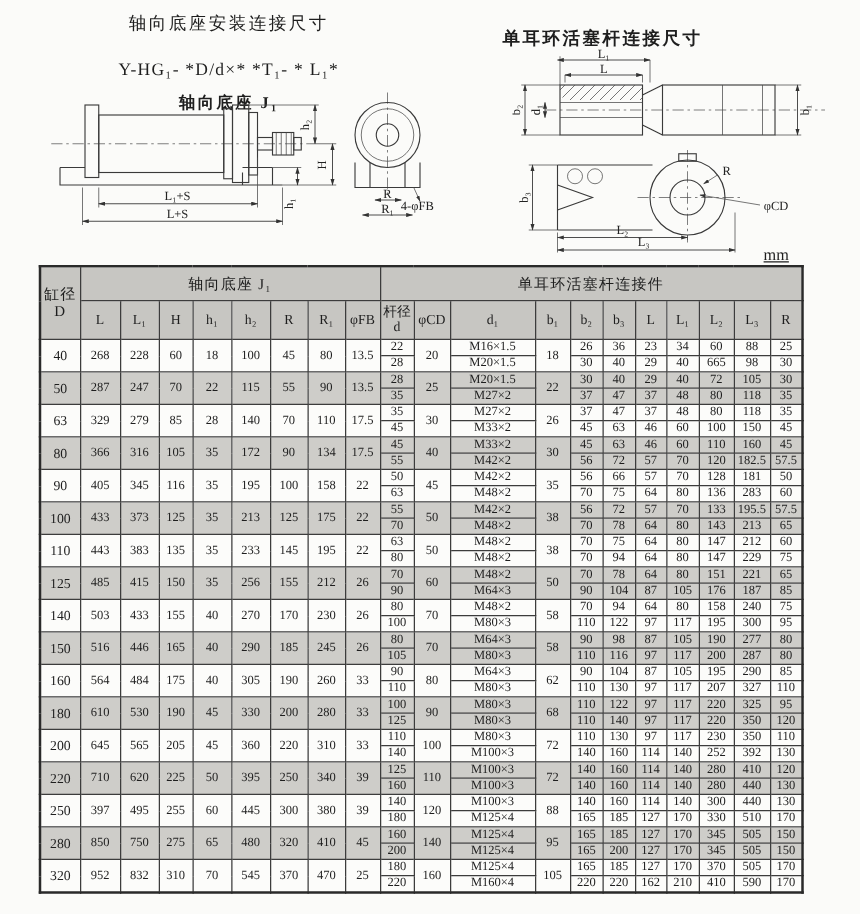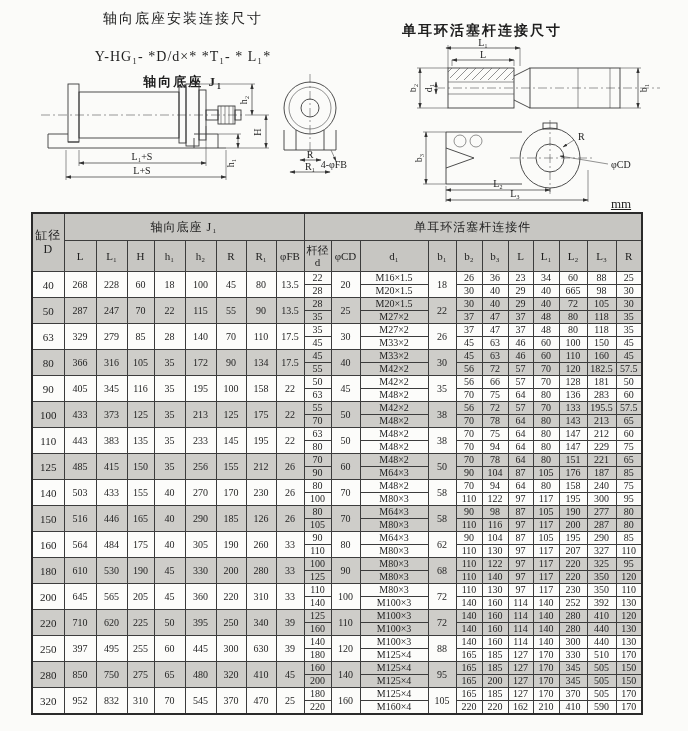--- a/index.html
+++ b/index.html
@@ -504,21 +504,21 @@
           <td>95</td>
         </tr>
         <tr class="shade">
           <td rowspan="2" class="bore">150</td>
           <td rowspan="2">516</td>
           <td rowspan="2">446</td>
           <td rowspan="2">165</td>
           <td rowspan="2">40</td>
           <td rowspan="2">290</td>
           <td rowspan="2">185</td>
-          <td rowspan="2">126</td>
+          <td rowspan="2">245</td>
           <td rowspan="2">26</td>
           <td>80</td>
           <td rowspan="2">70</td>
           <td>M64×3</td>
           <td rowspan="2">58</td>
           <td>90</td>
           <td>98</td>
           <td>87</td>
           <td>105</td>
           <td>190</td>
@@ -669,21 +669,21 @@
           <td>130</td>
         </tr>
         <tr>
           <td rowspan="2" class="bore">250</td>
           <td rowspan="2">397</td>
           <td rowspan="2">495</td>
           <td rowspan="2">255</td>
           <td rowspan="2">60</td>
           <td rowspan="2">445</td>
           <td rowspan="2">300</td>
-          <td rowspan="2">630</td>
+          <td rowspan="2">380</td>
           <td rowspan="2">39</td>
           <td>140</td>
           <td rowspan="2">120</td>
           <td>M100×3</td>
           <td rowspan="2">88</td>
           <td>140</td>
           <td>160</td>
           <td>114</td>
           <td>140</td>
           <td>300</td>

